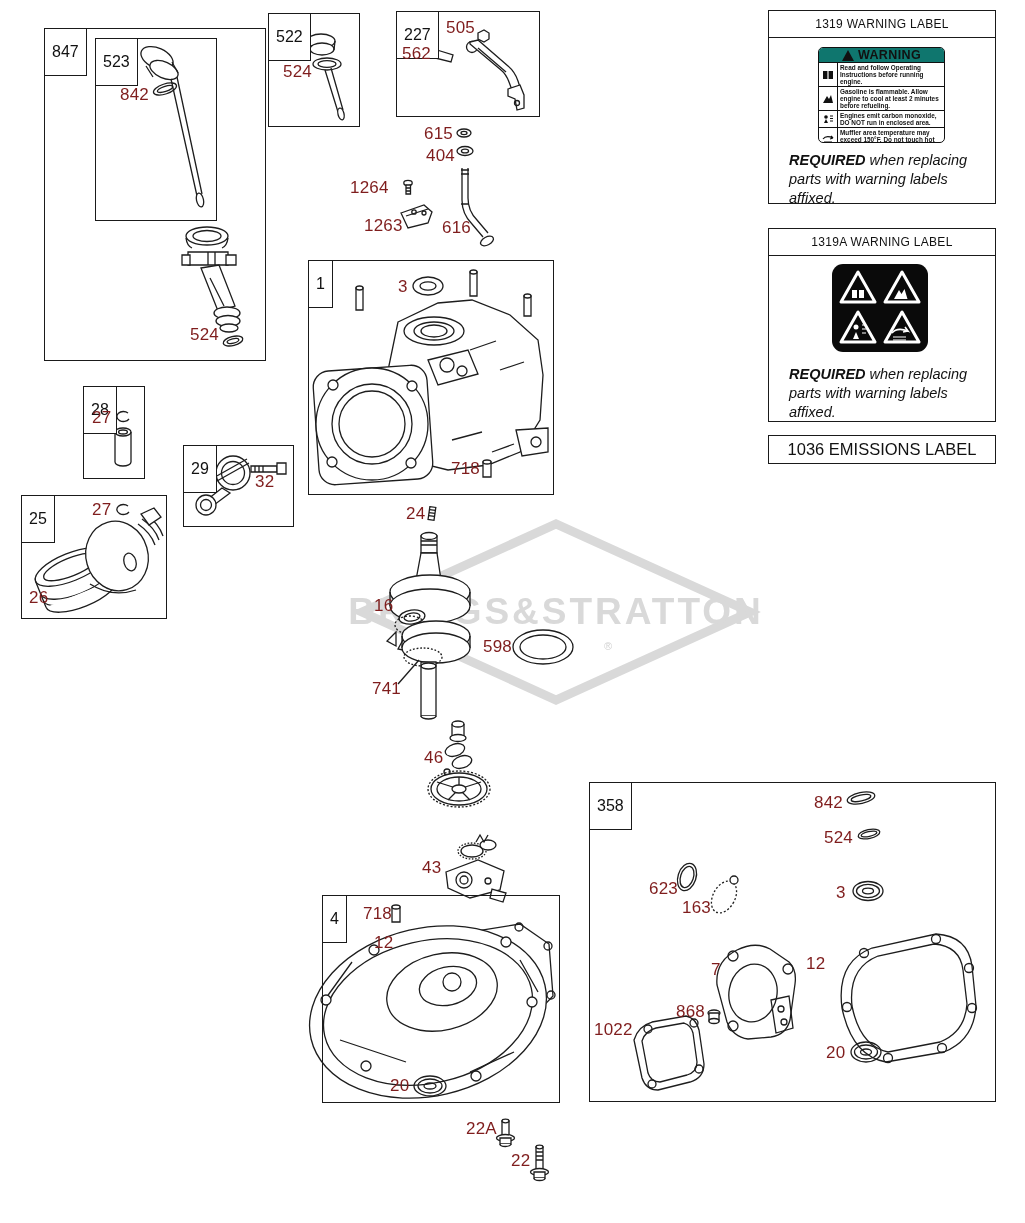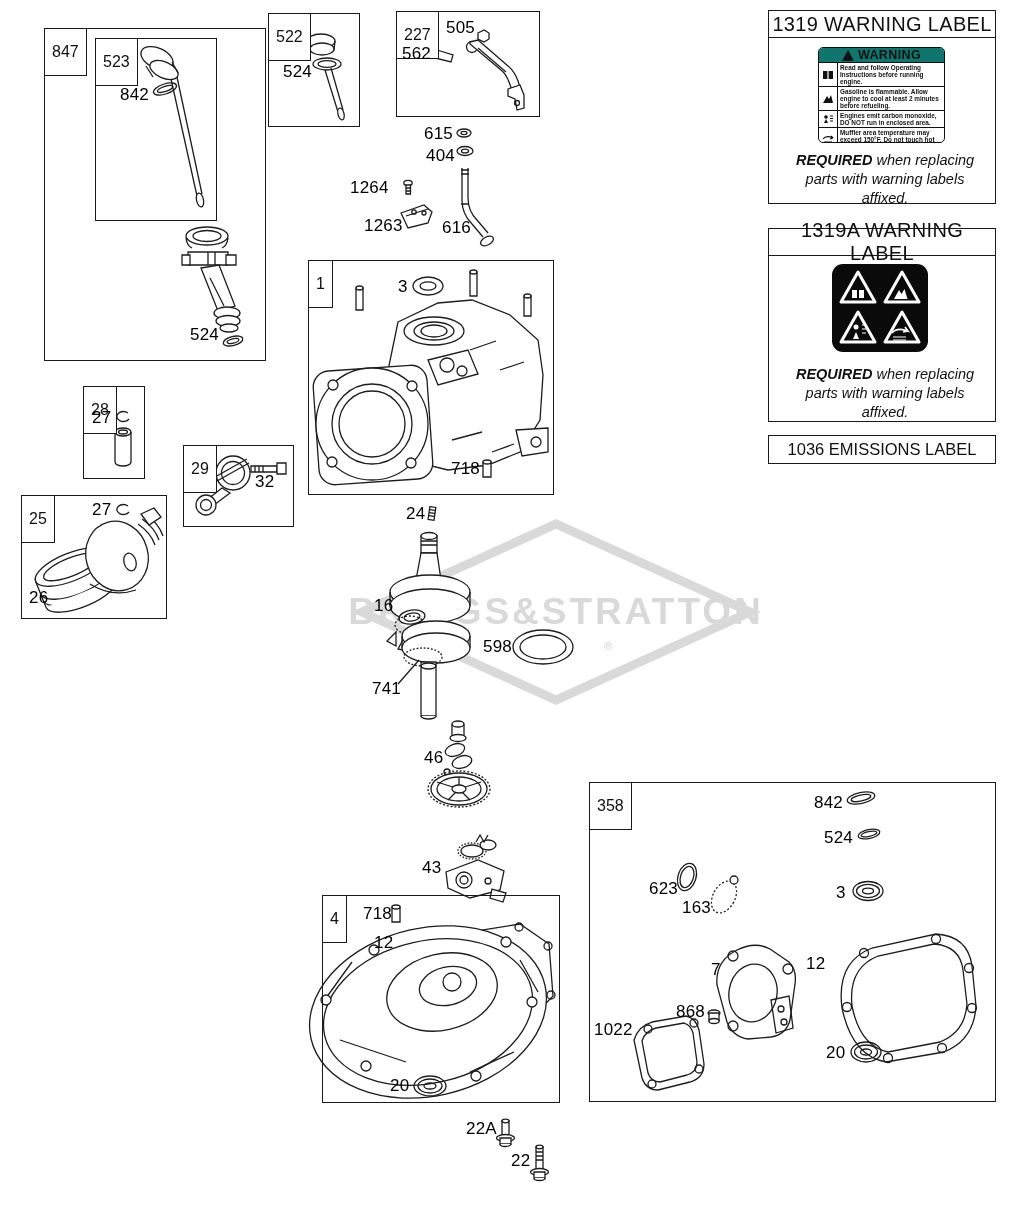--- a/index.html
+++ b/index.html
@@ -5,25 +5,25 @@
   html,body{margin:0;padding:0;background:#fff;}
   .page{position:relative;width:1025px;height:1223px;background:#fff;overflow:hidden;
         font-family:"Liberation Sans","DejaVu Sans",sans-serif;color:#111;}
   svg.art{position:absolute;left:0;top:0;}
   svg.art *{vector-effect:non-scaling-stroke;}
   .ln{stroke:#1d1d1d;stroke-width:1.3;fill:none;}
   .w{stroke:#1d1d1d;stroke-width:1.3;fill:#fff;}
   .gbox{position:absolute;border:1.6px solid #1a1a1a;background:transparent;}
   .tag{position:absolute;border:1.6px solid #1a1a1a;background:#fff;font-size:16px;
        padding:13px 7px;line-height:1.25;z-index:6;}
-  .co{position:absolute;font-size:17px;line-height:1.1;color:#000000;z-index:6;letter-spacing:.2px;}
+  .co{position:absolute;font-size:17px;line-height:1.1;color:#7f1d1d;z-index:6;letter-spacing:.2px;}
   .labelbox{position:absolute;border:1.6px solid #1a1a1a;background:#fff;z-index:5;}
   .labelbox .hd{height:26px;border-bottom:1.6px solid #1a1a1a;display:flex;align-items:center;
-       justify-content:center;font-size:20px;letter-spacing:.3px;text-align:center;}
-  .req{position:absolute;font-style:italic;font-size:14.5px;line-height:1.3;width:192px;text-align:center;}
+       justify-content:center;font-size:12px;letter-spacing:.3px;}
+  .req{position:absolute;font-style:italic;font-size:14.5px;line-height:1.3;width:192px;}
   .req b{font-weight:bold;}
   .sticker{position:absolute;border:1.6px solid #111;border-radius:5px;background:#fff;
        display:flex;flex-direction:column;overflow:hidden;}
   .sticker .shead{height:16px;background:#0f766e;border-bottom:1.8px solid #111;display:flex;
        align-items:center;justify-content:center;gap:4px;}
   .sticker .shead .tri{width:0;height:0;border-left:6px solid transparent;
        border-right:6px solid transparent;border-bottom:11px solid #111;}
   .sticker .shead .wtxt{font-weight:bold;font-size:12.5px;letter-spacing:.4px;}
   .srow{display:flex;flex:1;border-bottom:1.8px solid #111;}
   .srow:last-child{border-bottom:none;}

